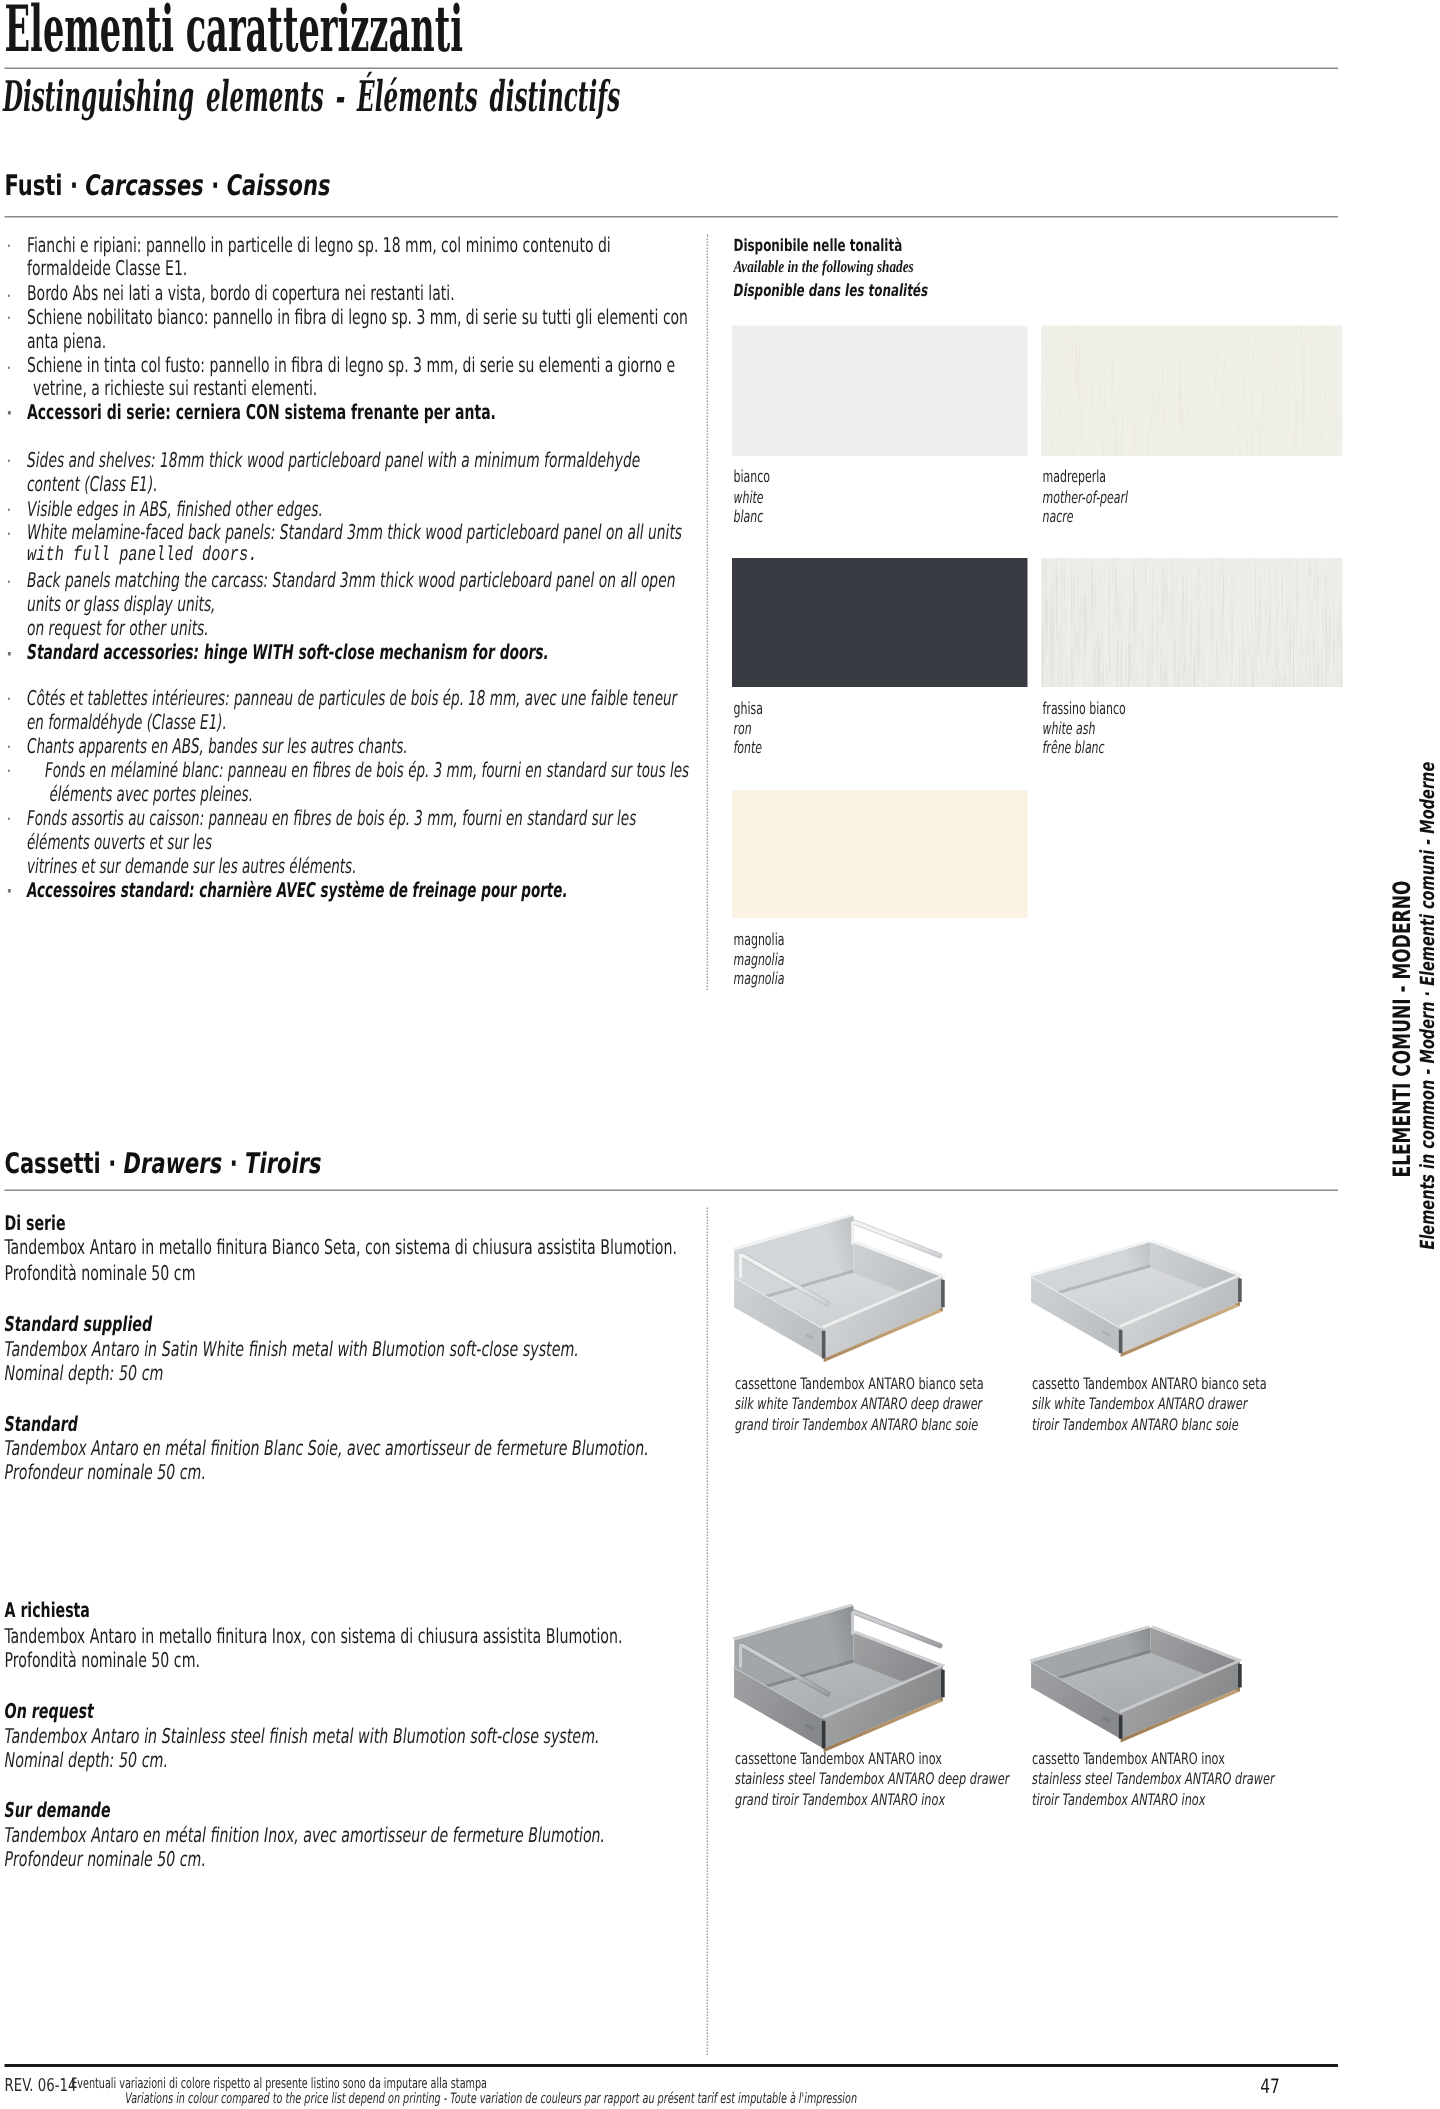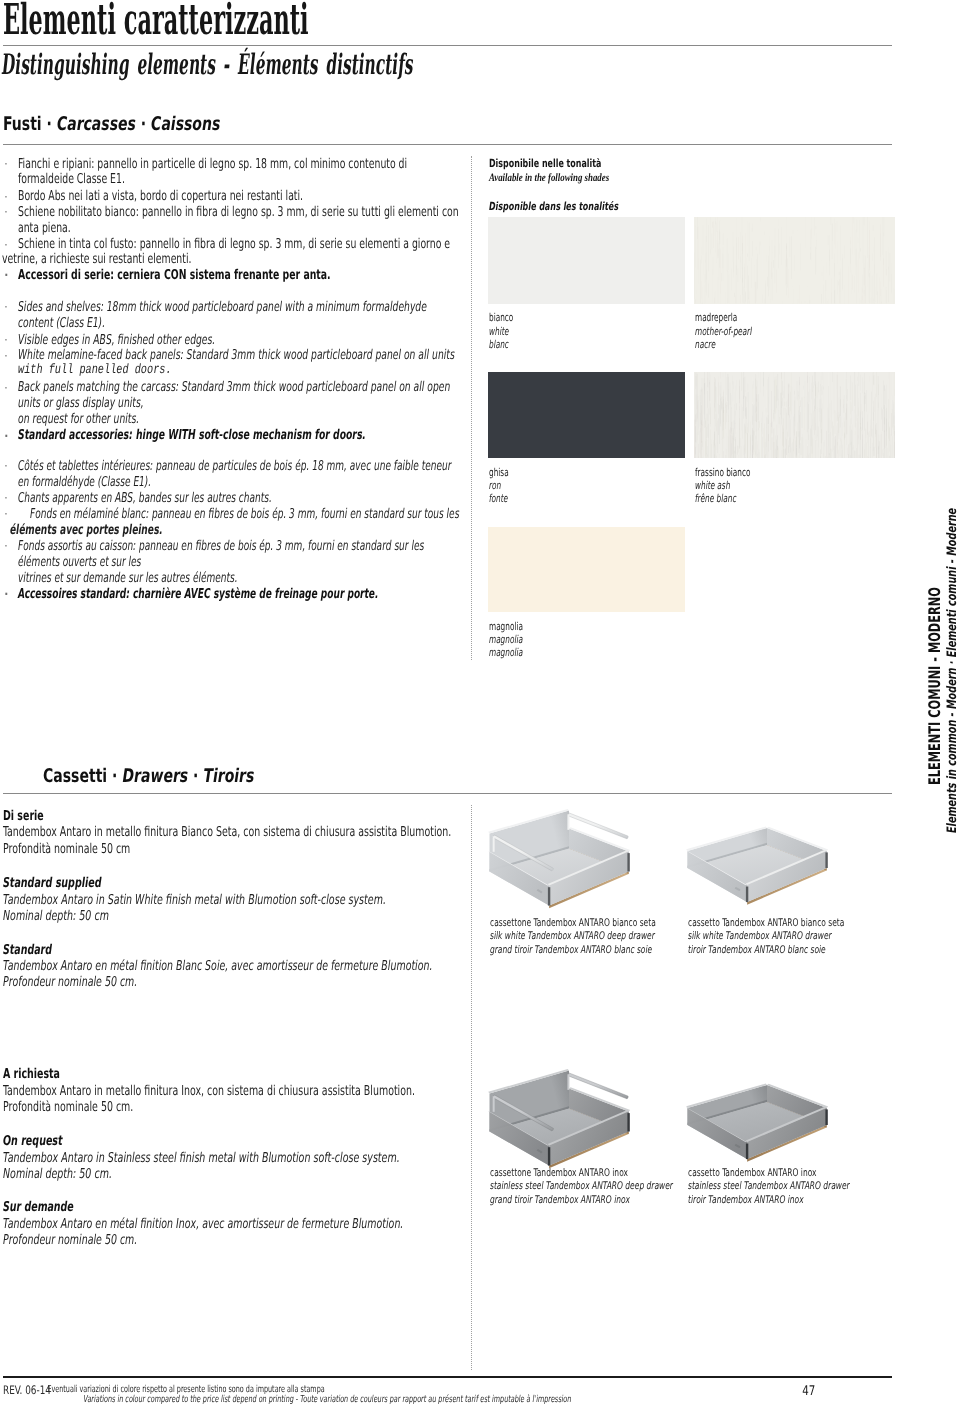--- a/index.html
+++ b/index.html
@@ -62,21 +62,21 @@
   #side-tab .st1 .sq{font-size:16px;font-weight:700;color:#111;transform:scaleX(0.788);}
   #side-tab .st2 .sq{font-size:13px;font-weight:700;font-style:italic;color:#111;transform:scaleX(0.826);}
   
   #foot-rule{left:3px;top:1376px;width:889px;height:1.5px;background:#1b1b1b;}
   #rev{left:2.7px;top:1382.6px;}
   #rev .sq{font-size:11.8px;color:#2a2a2a;transform:scaleX(0.836);}
   #foot-note{left:0;top:1377px;width:895px;}
   #foot-note .ln{text-align:left;}
   #foot-note .sq{display:inline-block;font-size:9.6px;color:#2a2a2a;transform:scaleX(0.745);transform-origin:50% 50%;}
   #foot-note .i .sq{font-style:italic;}
-  #pageno{left:800px;top:1380.4px;width:92px;text-align:left;}
+  #pageno{left:800px;top:1380.4px;width:92px;text-align:center;}
   #pageno .sq{display:inline-block;font-size:13.3px;color:#1b1b1b;transform:scaleX(0.86);transform-origin:100% 50%;}
 </style>
 </head>
 <body>
 
 <div class="a" id="title-it">
     <span class="sq">Elementi caratterizzanti</span>
   </div>
 <div class="a" id="rule-1"></div>
 <div class="a" id="title-sub">
@@ -109,21 +109,21 @@
       </div>
       <div class="a" style="left:17.5px;top:220px;">
         <span class="sq">anta piena.</span>
       </div>
     </div>
     <div class="li">
       <span class="bul" style="top:238.5px;">·</span>
       <div class="a" style="left:17.5px;top:235.9px;">
         <span class="sq">Schiene in tinta col fusto: pannello in fibra di legno sp. 3 mm, di serie su elementi a giorno e</span>
       </div>
-      <div class="a" style="left:2px;top:250.8px;">
+      <div class="a" style="left:22px;top:250.8px;">
         <span class="sq">vetrine, a richieste sui restanti elementi.</span>
       </div>
     </div>
     <div class="li b">
       <span class="bul" style="top:269.4px;">·</span>
       <div class="a" style="left:17.5px;top:266.8px;">
         <span class="sq">Accessori di serie: cerniera CON sistema frenante per anta.</span>
       </div>
     </div>
   </div>
@@ -185,21 +185,21 @@
       <span class="bul" style="top:492.3px;">·</span>
       <div class="a" style="left:17.5px;top:489.7px;">
         <span class="sq">Chants apparents en ABS, bandes sur les autres chants.</span>
       </div>
     </div>
     <div class="li">
       <span class="bul" style="top:508.3px;">·</span>
       <div class="a" style="left:30px;top:505.7px;">
         <span class="sq">Fonds en mélaminé blanc: panneau en fibres de bois ép. 3 mm, fourni en standard sur tous les</span>
       </div>
-      <div class="a" style="left:10px;top:521.7px;font-weight:bold;">
+      <div class="a" style="left:33px;top:521.7px;">
         <span class="sq">éléments avec portes pleines.</span>
       </div>
     </div>
     <div class="li">
       <span class="bul" style="top:540.3px;">·</span>
       <div class="a" style="left:17.5px;top:537.7px;">
         <span class="sq">Fonds assortis au caisson: panneau en fibres de bois ép. 3 mm, fourni en standard sur les</span>
       </div>
       <div class="a" style="left:17.5px;top:553.7px;">
         <span class="sq">éléments ouverts et sur les</span>
@@ -217,21 +217,21 @@
   </div>
 <div class="a vdot" style="left:470.5px;top:156px;height:504px;"></div>
 <div class="a vdot" style="left:470.5px;top:805px;height:565px;"></div>
 <div class="a" id="shade-title">
     <div style="position:absolute;top:0px;">
       <span class="sq">Disponibile nelle tonalità</span>
     </div>
     <div class="i" style="position:absolute;top:14.85px;font-family:Liberation Serif, serif;">
       <span class="sq">Available in the following shades</span>
     </div>
-    <div class="i" style="position:absolute;top:29.7px;margin-top:13px;">
+    <div class="i" style="position:absolute;top:29.7px;">
       <span class="sq">Disponible dans les tonalités</span>
     </div>
   </div>
 <div class="a swatch" style="left:488px;top:217px;width:197px;height:86.5px;background-color:#EFEFED;"></div>
 <div class="sw-cap" style="left:488.5px;top:311.3px;">
     <div style="position:absolute;top:0px;">
       <span class="sq">bianco</span>
     </div>
     <div class="i" style="position:absolute;top:13.35px;">
       <span class="sq">white</span>
@@ -1734,21 +1734,21 @@
     <div style="position:absolute;top:0px;">
       <span class="sq">magnolia</span>
     </div>
     <div class="i" style="position:absolute;top:13.35px;">
       <span class="sq">magnolia</span>
     </div>
     <div class="i" style="position:absolute;top:26.7px;">
       <span class="sq">magnolia</span>
     </div>
   </div>
-<div class="a sec-head" style="left:3px;top:765.3px;margin-left:40px;">
+<div class="a sec-head" style="left:3px;top:765.3px;">
     <span class="sq"><span>Cassetti</span><span class="dot">·</span><i>Drawers</i><span class="dot">·</span><i>Tiroirs</i></span>
   </div>
 <div class="a sec-rule" style="top:792.5px;"></div>
 <div class="a dw-blk " style="left:0;top:0;">
     <div class="a lbl" style="left:3px;top:808px;">
       <span class="sq">Di serie</span>
     </div>
     <div class="a" style="left:3px;top:824.4px;">
       <span class="sq">Tandembox Antaro in metallo finitura Bianco Seta, con sistema di chiusura assistita Blumotion.</span>
     </div>

